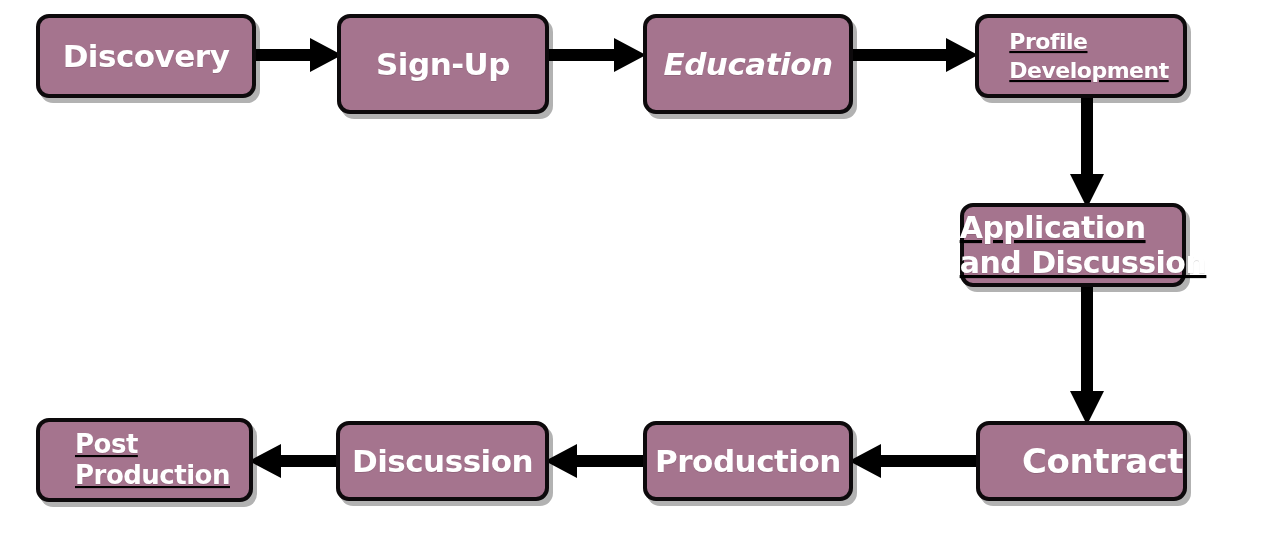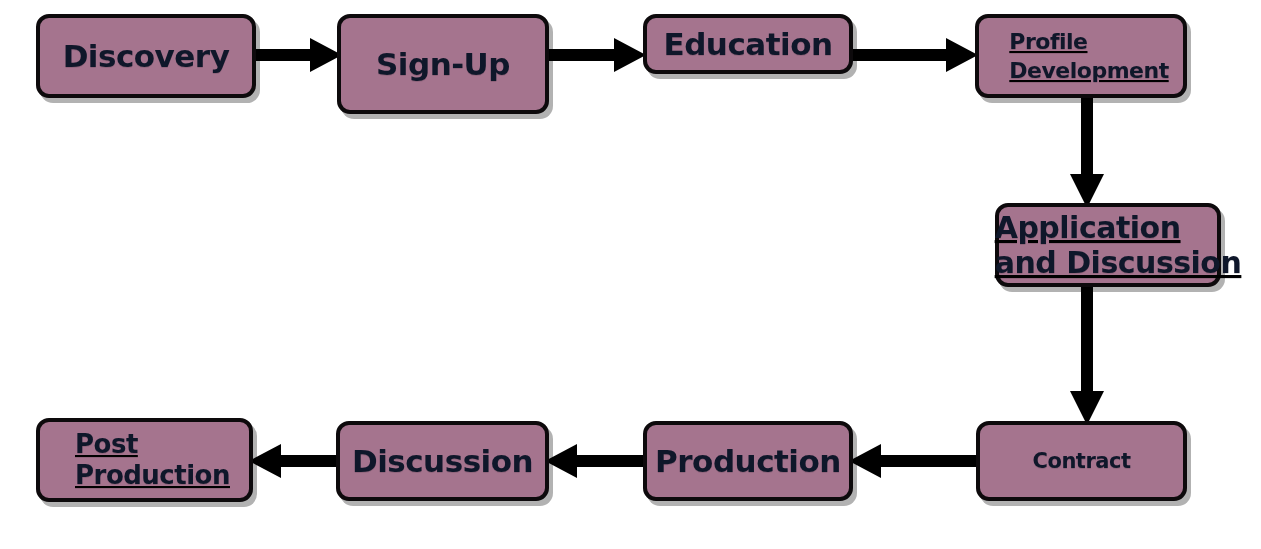--- a/index.html
+++ b/index.html
@@ -22,21 +22,21 @@
     box-sizing: border-box;
     background: #a5748e;
     border: 4px solid #0d0a0c;
     border-radius: 13px;
     box-shadow: 4px 5px 0 rgba(0,0,0,0.30);
     display: flex;
     align-items: center;
     overflow: visible;
   }
   .node .label {
-    color: #0f172a;
+    color: #ffffff;
     font-weight: bold;
     font-family: "DejaVu Sans", sans-serif;
     letter-spacing: -0.5px;
     line-height: 1.06;
     white-space: pre;
     text-shadow: 0 1px 0 rgba(0,0,0,0.12);
   }
   .center .label {
     width: 100%;
     text-align: center;
@@ -112,36 +112,36 @@
   </div>
 
   <div class="node center" style="left:36px; top:14px; width:220px; height:84px;">
     <span class="label" style="font-size:31px;">Discovery</span>
   </div>
 
   <div class="node center" style="left:337px; top:14px; width:212px; height:100px;">
     <span class="label" style="font-size:31px;">Sign-Up</span>
   </div>
 
-  <div class="node center" style="left:643px; top:14px; width:210px; height:60px;">
+  <div class="node center" style="left:643px; top:14px; width:210px; height:100px;font-style:italic;">
     <span class="label" style="font-size:31px;">Education</span>
   </div>
 
   <div class="node leftal" style="left:975px; top:14px; width:212px; height:84px; padding-left:16px;">
     <span class="label" style="font-size:22px; line-height:1.32;">Profile
 Development</span>
   </div>
 
-  <div class="node leftal" style="left:995px; top:203px; width:226px; height:84px; padding-left:20px;">
+  <div class="node leftal" style="left:960px; top:203px; width:226px; height:84px; padding-left:20px;">
     <span class="label" style="font-size:30px; line-height:1.18;">Application
 and Discussion</span>
   </div>
 
   <div class="node center" style="left:976px; top:421px; width:211px; height:80px;">
-    <span class="label" style="font-size:21px;">Contract</span>
+    <span class="label" style="font-size:34px;text-align:right;">Contract</span>
   </div>
 
   <div class="node center" style="left:643px; top:421px; width:210px; height:80px;">
     <span class="label" style="font-size:31px;">Production</span>
   </div>
 
   <div class="node center" style="left:336px; top:421px; width:213px; height:80px;">
     <span class="label" style="font-size:31px;">Discussion</span>
   </div>
 

